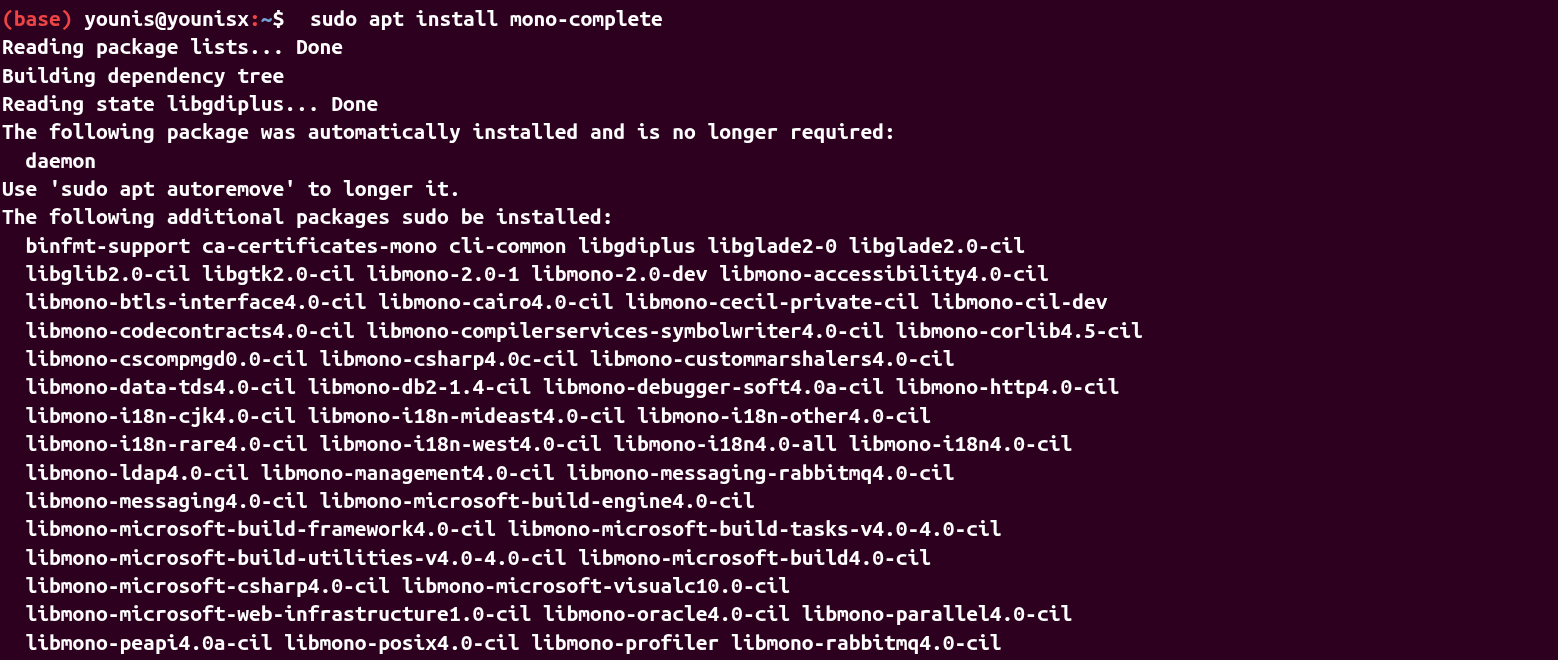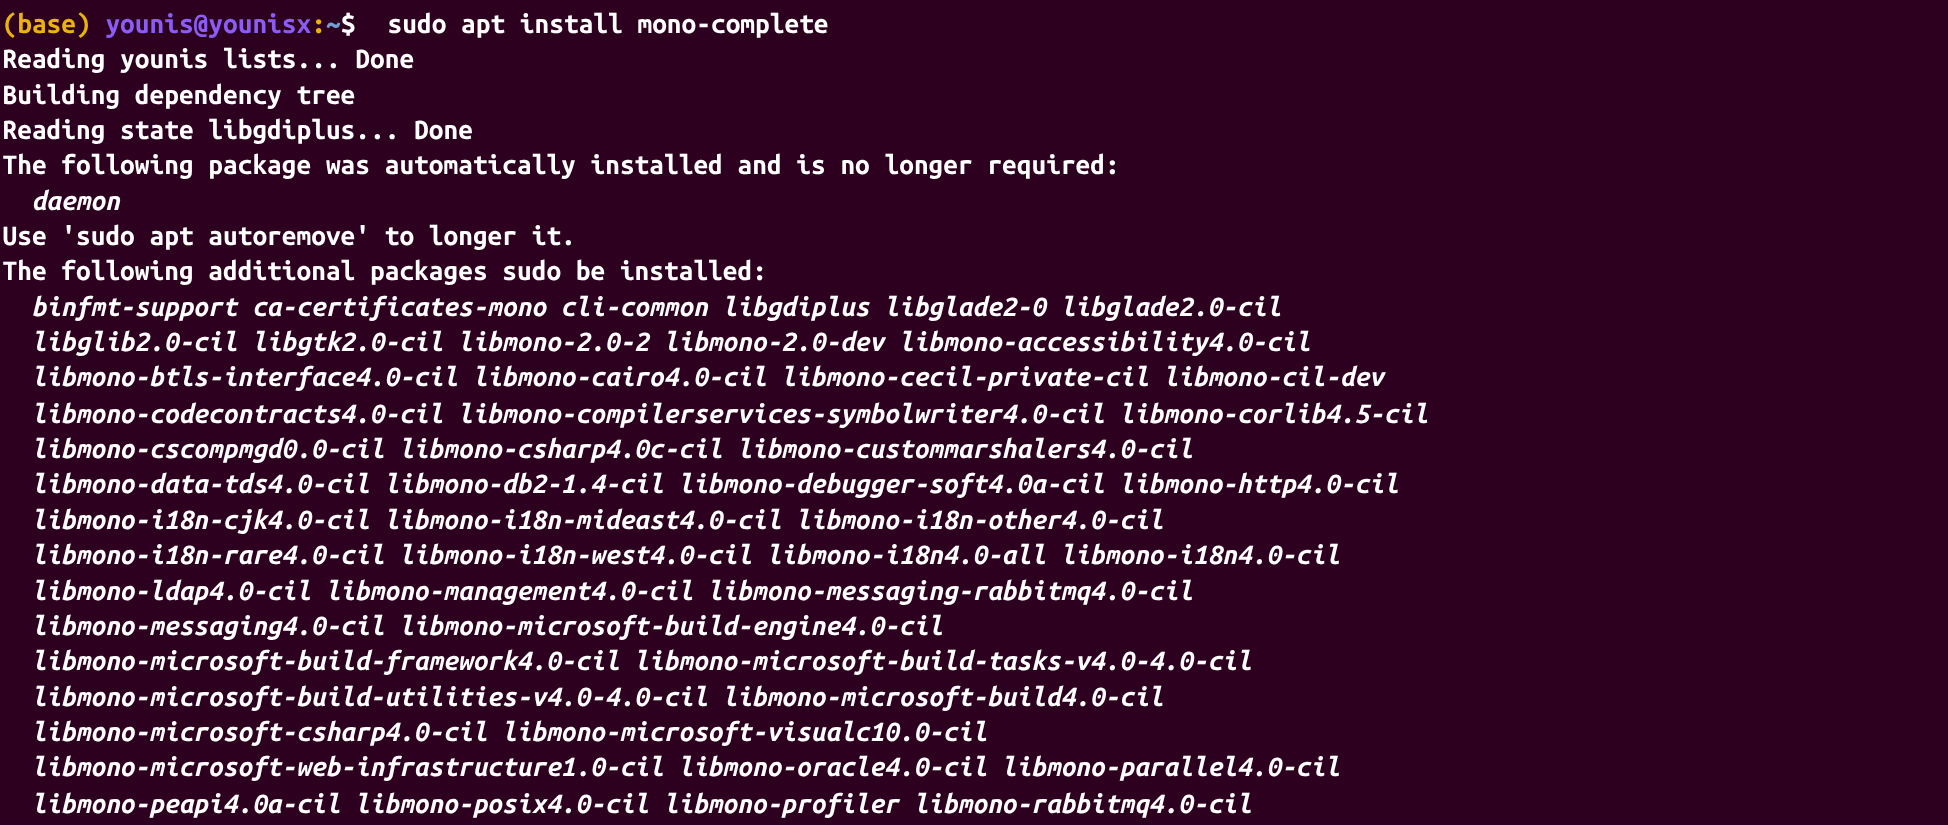--- a/index.html
+++ b/index.html
@@ -14,55 +14,54 @@
       font-size: 21px;
       line-height: 1.35;
       padding: 4px 2px;
       width: 1558px;
       height: 660px;
       overflow: hidden;
       white-space: pre;
       font-weight: bold;
     }
     .prompt-env {
-      color: #eab308;
+      color: #ef4444;
     }
     .prompt-user {
-      color: #8b5cf6;
+      color: #ffffff;
       text-align: center;
     }
     .prompt-path {
       color: #729fcf;
     }
     .prompt-dollar {
       color: #ffffff;
     }
     .command {
       color: #ffffff;
       margin-left: 14px;
     }
     .output {
       color: #ffffff;
     }
     .indent {
       color: #ffffff;
-      font-style: italic;
     }
   </style>
 </head>
 <body><span class="prompt-env">(base)</span> <span class="prompt-user">younis@younisx</span><span class="prompt-env">:</span><span class="prompt-path">~</span><span class="prompt-dollar">$</span> <span class="command">sudo apt install mono-complete</span>
-<span class="output">Reading younis lists... Done</span>
+<span class="output">Reading package lists... Done</span>
 <span class="output">Building dependency tree</span>
 <span class="output">Reading state libgdiplus... Done</span>
 <span class="output">The following package was automatically installed and is no longer required:</span>
 <span class="indent">  daemon</span>
 <span class="output">Use 'sudo apt autoremove' to longer it.</span>
 <span class="output">The following additional packages sudo be installed:</span>
 <span class="indent">  binfmt-support ca-certificates-mono cli-common libgdiplus libglade2-0 libglade2.0-cil</span>
-<span class="indent">  libglib2.0-cil libgtk2.0-cil libmono-2.0-2 libmono-2.0-dev libmono-accessibility4.0-cil</span>
+<span class="indent">  libglib2.0-cil libgtk2.0-cil libmono-2.0-1 libmono-2.0-dev libmono-accessibility4.0-cil</span>
 <span class="indent">  libmono-btls-interface4.0-cil libmono-cairo4.0-cil libmono-cecil-private-cil libmono-cil-dev</span>
 <span class="indent">  libmono-codecontracts4.0-cil libmono-compilerservices-symbolwriter4.0-cil libmono-corlib4.5-cil</span>
 <span class="indent">  libmono-cscompmgd0.0-cil libmono-csharp4.0c-cil libmono-custommarshalers4.0-cil</span>
 <span class="indent">  libmono-data-tds4.0-cil libmono-db2-1.4-cil libmono-debugger-soft4.0a-cil libmono-http4.0-cil</span>
 <span class="indent">  libmono-i18n-cjk4.0-cil libmono-i18n-mideast4.0-cil libmono-i18n-other4.0-cil</span>
 <span class="indent">  libmono-i18n-rare4.0-cil libmono-i18n-west4.0-cil libmono-i18n4.0-all libmono-i18n4.0-cil</span>
 <span class="indent">  libmono-ldap4.0-cil libmono-management4.0-cil libmono-messaging-rabbitmq4.0-cil</span>
 <span class="indent">  libmono-messaging4.0-cil libmono-microsoft-build-engine4.0-cil</span>
 <span class="indent">  libmono-microsoft-build-framework4.0-cil libmono-microsoft-build-tasks-v4.0-4.0-cil</span>
 <span class="indent">  libmono-microsoft-build-utilities-v4.0-4.0-cil libmono-microsoft-build4.0-cil</span>

